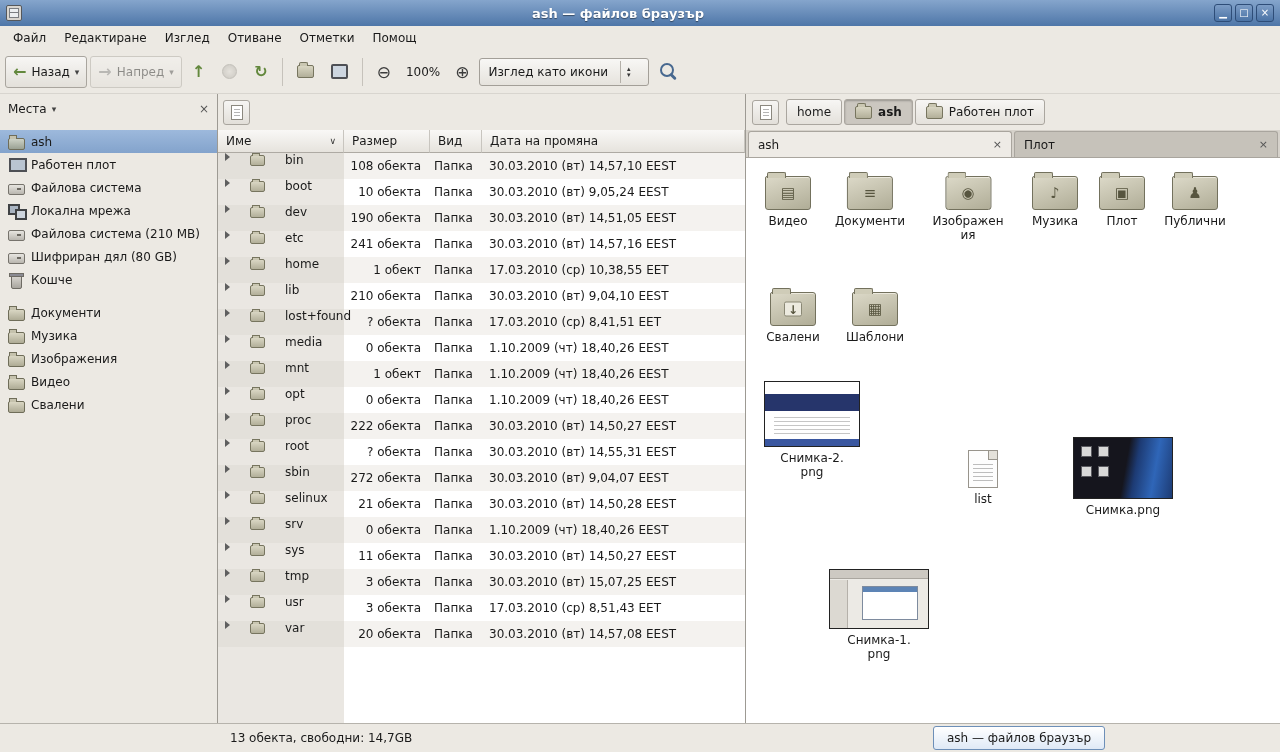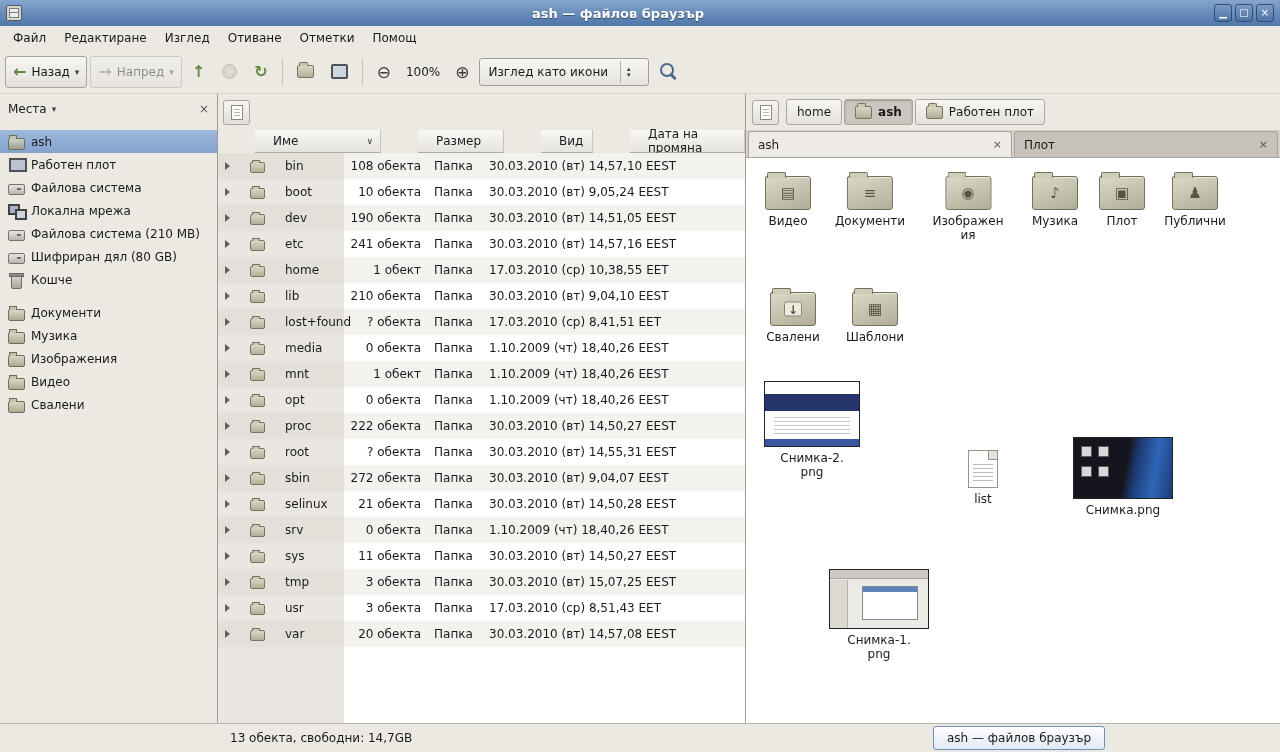--- a/index.html
+++ b/index.html
@@ -75,28 +75,28 @@
   .si-trash::before { content:""; position:absolute; top:4px; left:3px; width:9px; height:11px; background:linear-gradient(#d6d3cd,#a8a59e); border:1px solid #6e6b64; border-radius:0 0 2px 2px; }
   .si-trash::after { content:""; position:absolute; top:1px; left:1px; width:13px; height:2px; background:#8a8a92; border:1px solid #6e6b64; }
 
   
   .middle { width:528px; display:flex; flex-direction:column; background:#ece9e3; border-right:1px solid #9d9a93; }
   .pane-top { height:36px; display:flex; align-items:center; padding:0 5px; }
   .loc-btn { width:27px; height:25px; border:1px solid #a9a59e; border-radius:3px; background:linear-gradient(#f6f5f3,#e2dfd9);
              display:flex; align-items:center; justify-content:center; }
   .thead { display:flex; height:23px; flex:none; }
   .th { background:linear-gradient(#f9f8f6,#e6e3dd); border-right:1px solid #c8c5bf; border-bottom:1px solid #aeaaa3;
-        display:flex; align-items:center; padding-left:18px;margin-left:37px; }
+        display:flex; align-items:center; padding-left:8px; }
   .th-name { width:126px; } .th-size { width:86px; } .th-type { width:52px; } .th-date { flex:1; }
   .sort-ind { margin-left:auto; margin-right:7px; font-size:9px; color:#333; }
   .tbody { flex:1; background:#fff; position:relative; overflow:hidden; }
   .tbody::before { content:""; position:absolute; top:0; bottom:0; left:0; width:126px; background:#eae7e2; }
   .trow { display:flex; height:26px; align-items:center; position:relative; }
   .trow.alt { background:#f4f2ef; }
-  .c-name { width:126px; display:flex; align-items:center; gap:20px; padding-left:7px; height:100%; background:#eae7e2; }
+  .c-name { width:126px; display:flex; gap:20px; padding-left:7px; height:100%; background:#eae7e2; }
   .trow.alt .c-name { background:#e3e0da; }
   .exp { width:0; height:0; border-left:5px solid #5f5f5f; border-top:4px solid transparent; border-bottom:4px solid transparent; flex:none; }
   .row-folder { width:15px; height:11px; background:linear-gradient(#d9d6c3,#b2af99); border:1px solid #77755f; border-radius:2px; position:relative; flex:none; margin-top:2px; }
   .row-folder::before { content:""; position:absolute; top:-3px; left:1px; width:6px; height:2px; background:#cac7b2; border:1px solid #77755f; border-bottom:none; }
   .c-size { width:86px; text-align:right; padding-right:9px; }
   .c-type { width:52px; padding-left:4px; }
   .c-date { flex:1; padding-left:7px; }
 
   
   .right { flex:1; display:flex; flex-direction:column; background:#ece9e3; }

